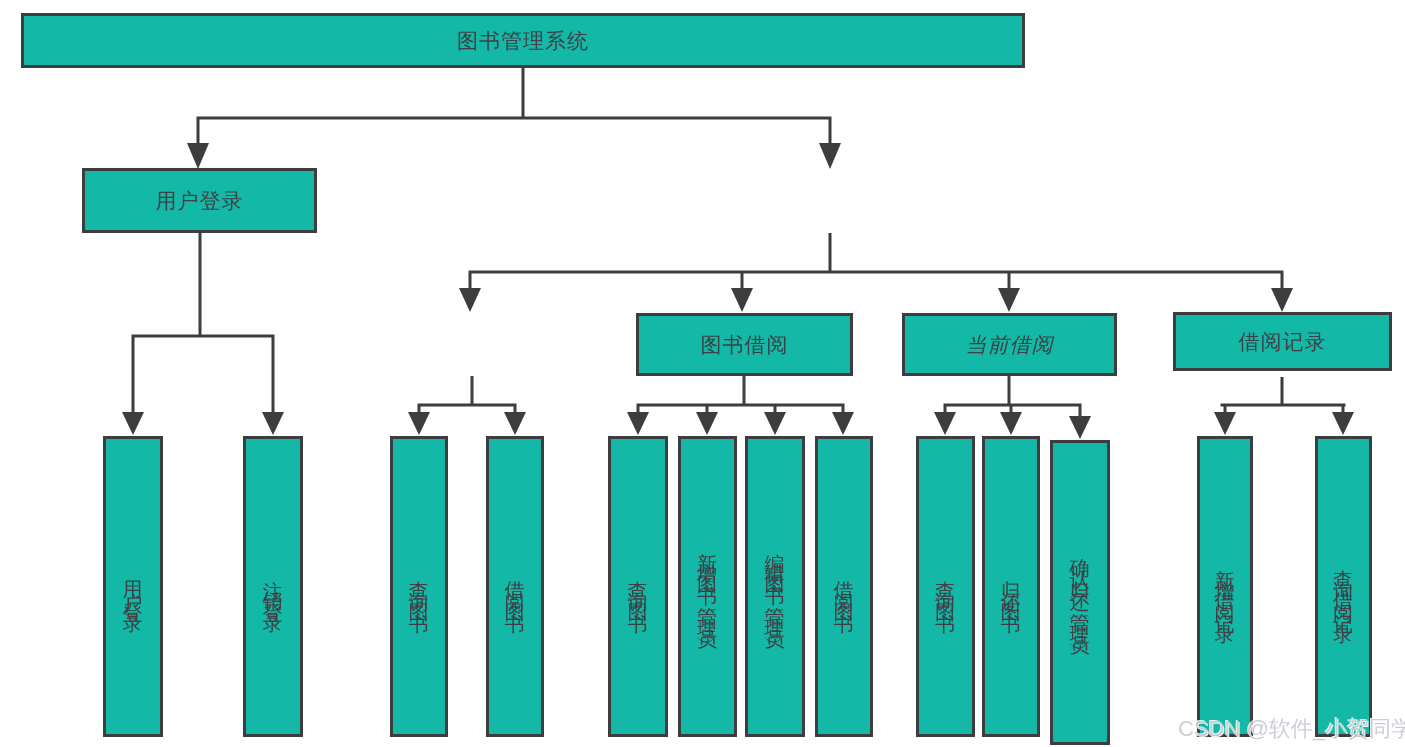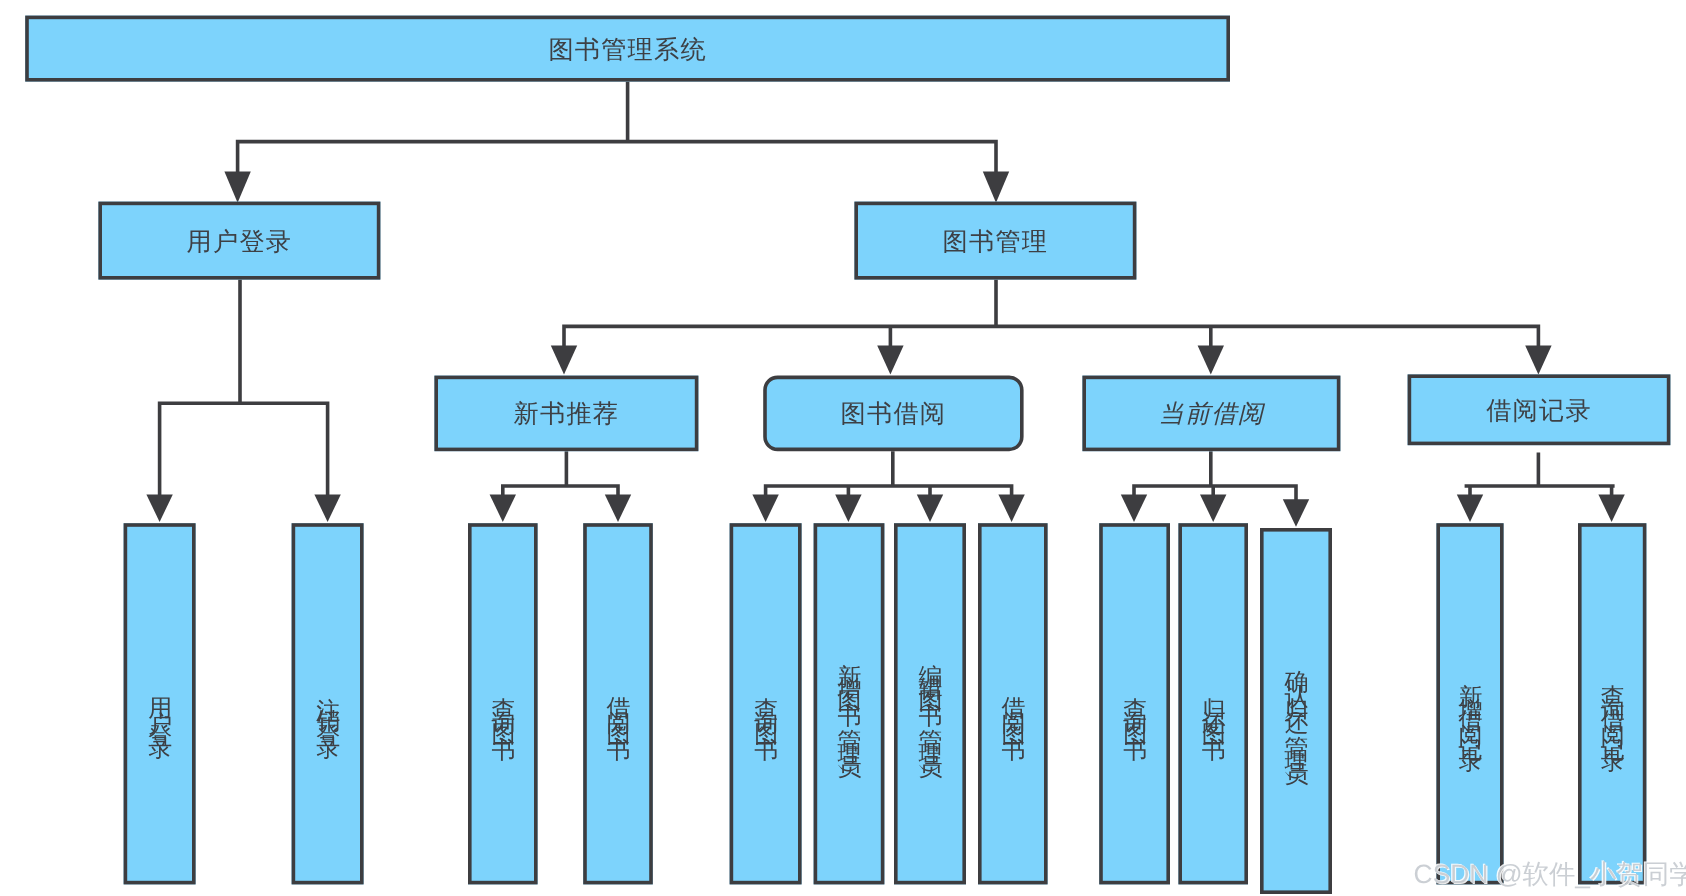--- a/index.html
+++ b/index.html
@@ -15,21 +15,21 @@
   .connector-layer {
     position: absolute;
     left: 0; top: 0;
     width: 1405px; height: 747px;
     z-index: 1;
   }
   .node {
     position: absolute;
     box-sizing: border-box;
     border: 3px solid #3d3d40;
-    background: #7dd3fc;
+    background: #14b8a6;
     display: flex;
     align-items: center;
     justify-content: center;
     z-index: 2;
   }
   .hlabel {
     font-size: 21px;
     letter-spacing: 1px;
     white-space: nowrap;
   }
@@ -98,28 +98,22 @@
     </g>
   </svg>
 
   <div class="node" style="left:21px; top:13px; width:1004px; height:55px;">
     <span class="hlabel">图书管理系统</span>
   </div>
 
   <div class="node" style="left:82px; top:168px; width:235px; height:65px;">
     <span class="hlabel">用户登录</span>
   </div>
-  <div class="node" style="left:712px; top:168px; width:235px; height:65px;">
-    <span class="hlabel">图书管理</span>
-  </div>
 
-  <div class="node" style="left:362px; top:313px; width:220px; height:63px;">
-    <span class="hlabel">新书推荐</span>
-  </div>
-  <div class="node" style="left:636px; top:313px; width:217px; height:63px;border-radius:12px;">
+  <div class="node" style="left:636px; top:313px; width:217px; height:63px;">
     <span class="hlabel">图书借阅</span>
   </div>
   <div class="node" style="left:902px; top:313px; width:215px; height:63px;font-style:italic;">
     <span class="hlabel">当前借阅</span>
   </div>
   <div class="node" style="left:1173px; top:312px; width:219px; height:59px;">
     <span class="hlabel">借阅记录</span>
   </div>
 
   <div class="node leaf" style="left:103px; top:436px; width:60px; height:301px;">

